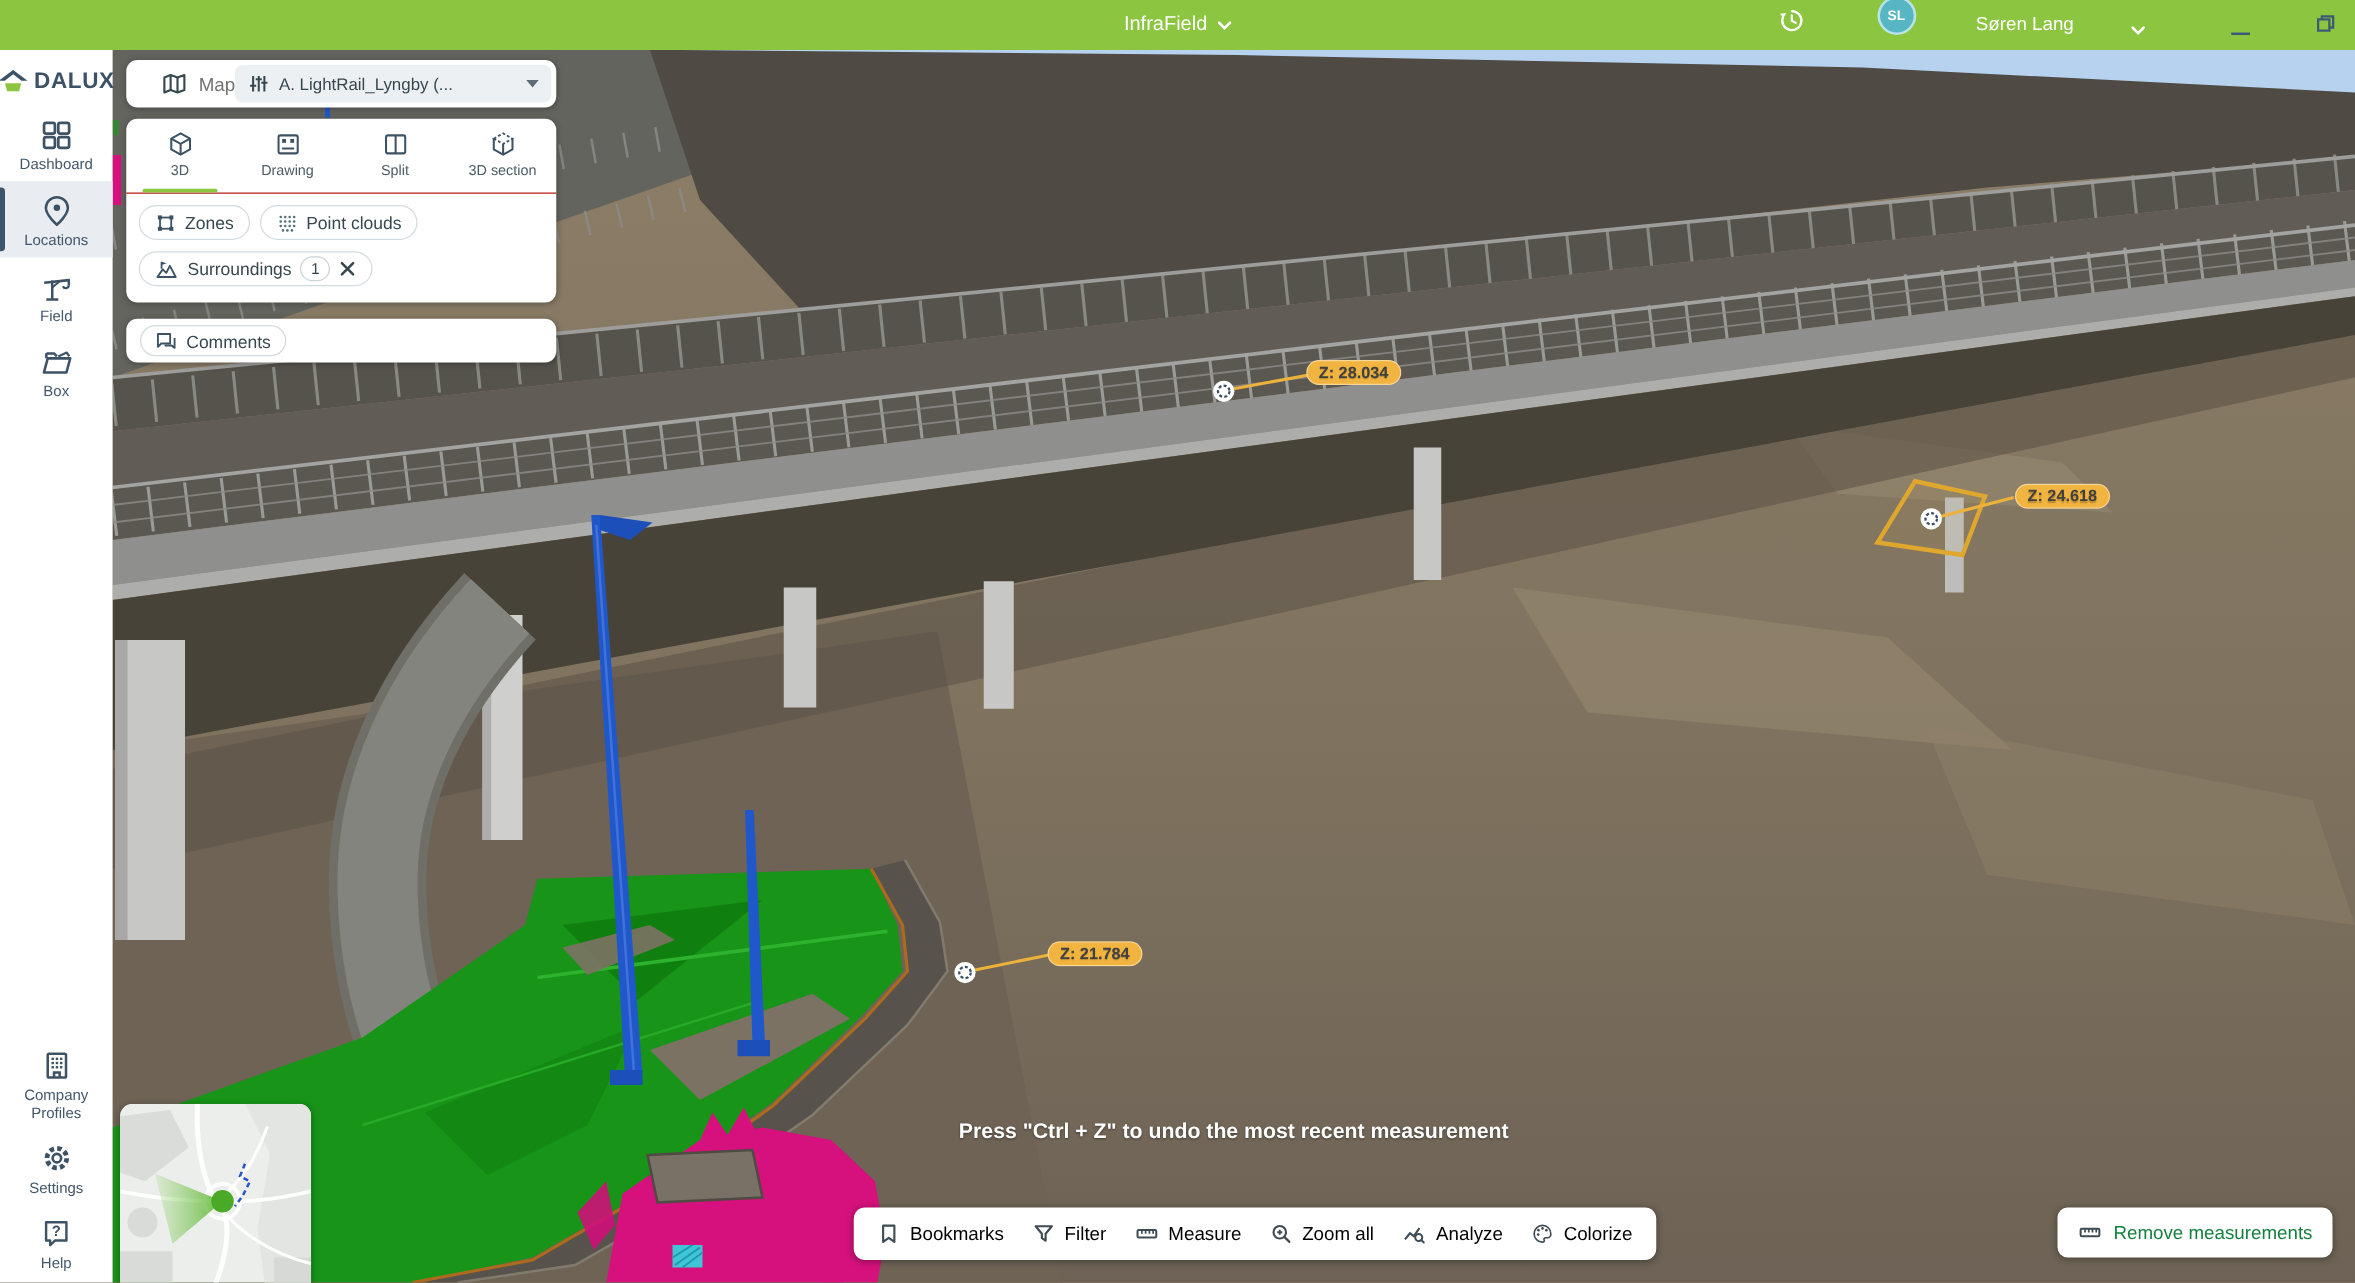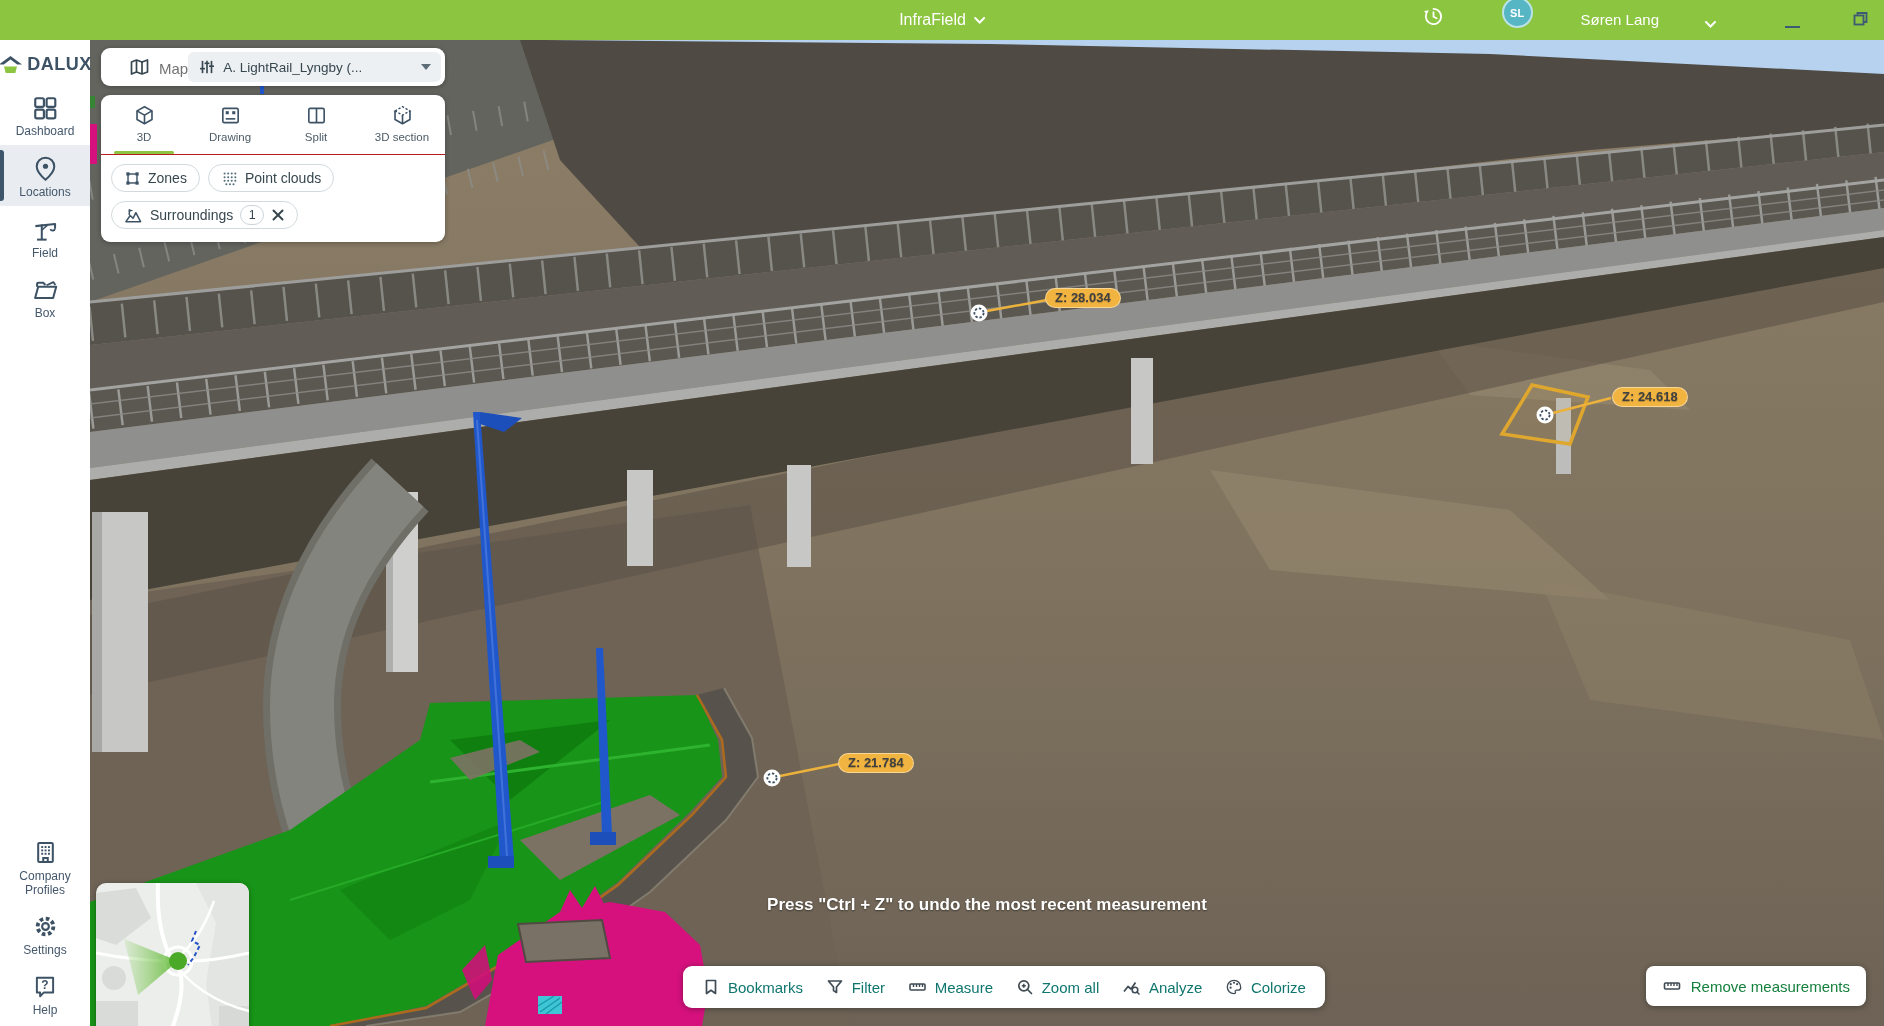--- a/index.html
+++ b/index.html
@@ -53,21 +53,21 @@
   #comments-panel{left:11px;top:215px;width:344px;height:35px;display:flex;align-items:center;padding-left:11px;box-sizing:border-box;}
   .chip.small{height:25px;border-radius:13px;padding:0 11px;}
   
   .hint{position:absolute;left:0;width:1794px;top:855px;text-align:center;color:#fff;
     font-size:17px;font-weight:bold;text-shadow:0 1px 2px rgba(0,0,0,.45);pointer-events:none;}
   .pill{position:absolute;background:#f1b441;border:1px solid rgba(255,255,255,.45);color:#404040;
     font-size:13px;font-weight:bold;border-radius:10px;padding:1px 9px 2px;text-shadow:0 1px 1px rgba(0,0,0,.25);cursor:pointer;}
   .toolbar{position:absolute;left:593px;bottom:18px;width:642px;height:42px;background:#fff;border-radius:9px;
     box-shadow:0 1px 6px rgba(0,0,0,.35);display:flex;align-items:center;justify-content:space-between;
     padding:0 19px;box-sizing:border-box;}
-  .tool{display:flex;align-items:center;gap:8px;font-size:15px;color:#0f766e;cursor:pointer;white-space:nowrap;}
+  .tool{display:flex;align-items:center;gap:8px;font-size:15px;color:#000000;cursor:pointer;white-space:nowrap;}
   .remove-btn{position:absolute;right:18px;bottom:20px;height:40px;background:#fff;border-radius:8px;
     box-shadow:0 1px 6px rgba(0,0,0,.35);display:flex;align-items:center;gap:9px;padding:0 16px;
     font-size:15px;color:#15803d;cursor:pointer;}
   .minimap{position:absolute;left:6px;top:843px;width:153px;height:152px;border-radius:10px;overflow:hidden;
     box-shadow:0 1px 5px rgba(0,0,0,.35);cursor:pointer;}
   .ic{flex:none;display:block;}
 </style>
 </head>
 <body>
 
@@ -443,20 +443,29 @@
         <span>Surroundings</span>
         <span class="badge">1</span>
         <svg class="ic" width="14" height="14" viewBox="0 0 14 14">
           <line x1="2.5" y1="2.5" x2="11.5" y2="11.5" stroke="#37474f" stroke-width="2" stroke-linecap="round"></line>
           <line x1="11.5" y1="2.5" x2="2.5" y2="11.5" stroke="#37474f" stroke-width="2" stroke-linecap="round"></line>
         </svg>
       </div>
     </div>
   </div>
 
+  <div class="panel" id="comments-panel">
+    <div class="chip small">
+      <svg class="ic" width="18" height="16" viewBox="0 0 20 18">
+        <path d="M2.5,2.5 h11 v8.5 h-8 l-3,3 z" fill="none" stroke="#3d5265" stroke-width="1.7" stroke-linejoin="round"></path>
+        <path d="M17.5,6 v9 l-2.6,-2.2 h-6.4" fill="none" stroke="#3d5265" stroke-width="1.7" stroke-linejoin="round"></path>
+      </svg>
+      <span>Comments</span>
+    </div>
+  </div>
 
   <div class="toolbar">
     <div class="tool">
       <svg class="ic" width="18" height="18" viewBox="0 0 18 18">
         <path d="M4.5,2.5 h9 v13 l-4.5,-3.2 l-4.5,3.2 z" fill="none" stroke="#3f4b54" stroke-width="1.7" stroke-linejoin="round"></path>
       </svg>
       <span>Bookmarks</span>
     </div>
     <div class="tool">
       <svg class="ic" width="18" height="18" viewBox="0 0 18 18">

